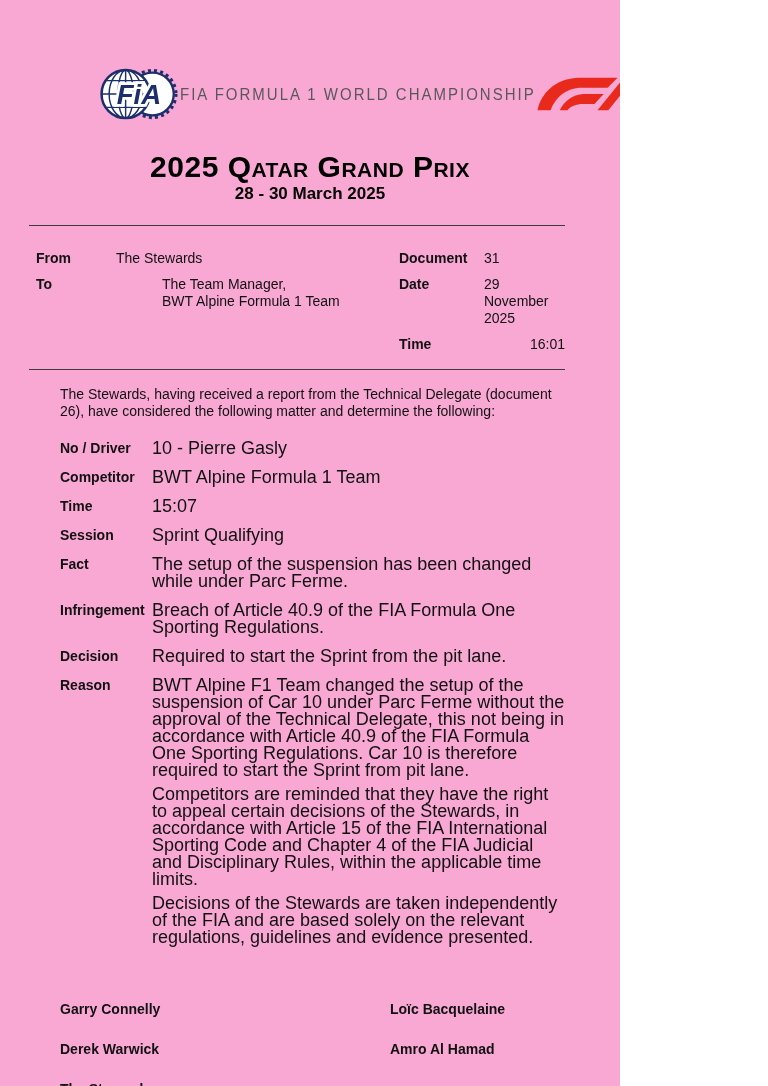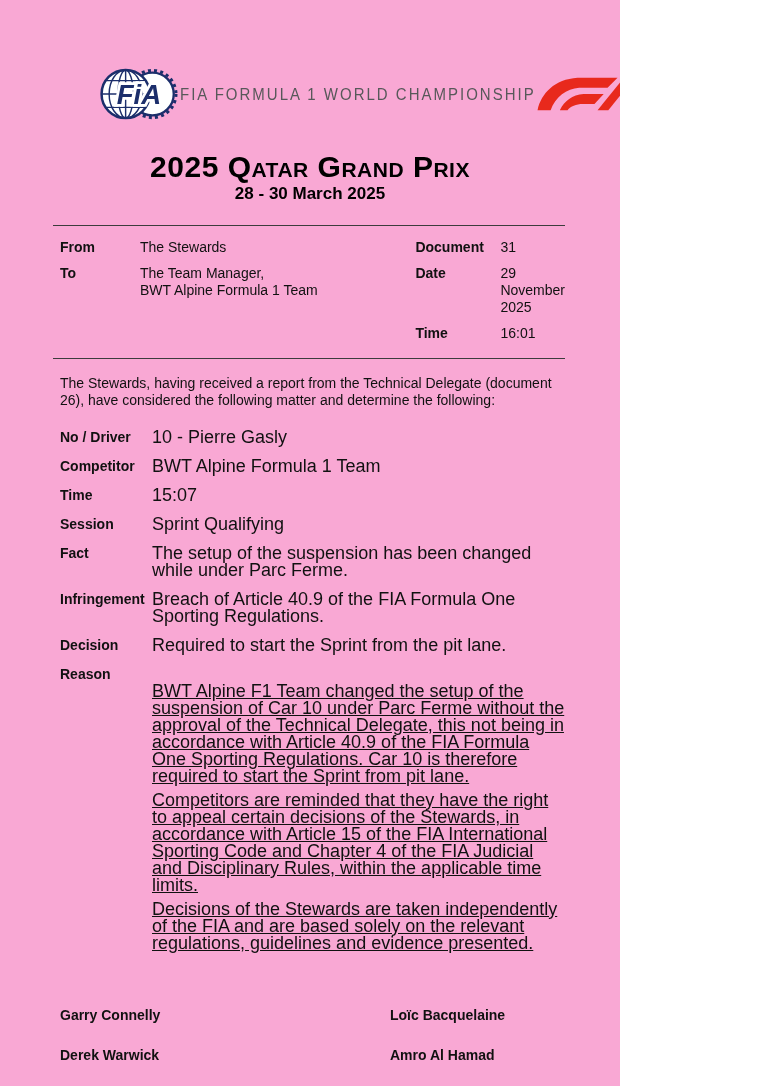--- a/index.html
+++ b/index.html
@@ -49,30 +49,30 @@
   .event-dates {
     text-align: center;
     font-size: 17px;
     font-weight: 700;
     color: #000;
     line-height: 20px;
   }
 
   
   .meta {
-    margin: 21px 55px 0 53px;
+    margin: 21px 55px 0 29px;
     border-top: 1.5px solid #3c3c3c;
     border-bottom: 1.5px solid #3c3c3c;
-    padding: 13px 0 16px 7px;
+    padding: 24px 0 16px 7px;
     display: flex;
   }
   .meta-left { width: 440px; }
   .meta-right { flex: 1; }
   .meta-row { display: flex; margin-bottom: 9px; }
-  .meta-row:last-child { margin-bottom: 0; }
+  .meta-row:last-child { margin-bottom: 0; gap: 46px; }
   .meta-label {
     font-weight: 700;
     font-size: 14px;
     line-height: 17px;
     width: 80px;
     flex: 0 0 80px;
   }
   .meta-right .meta-label { width: 85px; flex: 0 0 85px; }
   .meta-value { font-size: 14px; line-height: 17px; }
 
@@ -88,21 +88,21 @@
   .detail-row { display: flex; margin-bottom: 12px; }
   .detail-label {
     font-weight: 700;
     font-size: 14px;
     line-height: 17px;
     width: 92px;
     flex: 0 0 92px;
     white-space: nowrap;
   }
   .detail-value { font-size: 18px; line-height: 17px; }
-  .detail-value p { margin: 17px 0 0 0; text-decoration: underline; }
+  .detail-value p { margin: 0 0 0 0; }
   .detail-value p + p { margin-top: 7px; }
 
   
   .signatures { margin: 55px 55px 0 60px; }
   .sig-row { display: flex; margin-bottom: 23px; }
   .sig-name {
     font-weight: 700;
     font-size: 14px;
     line-height: 17px;
   }

